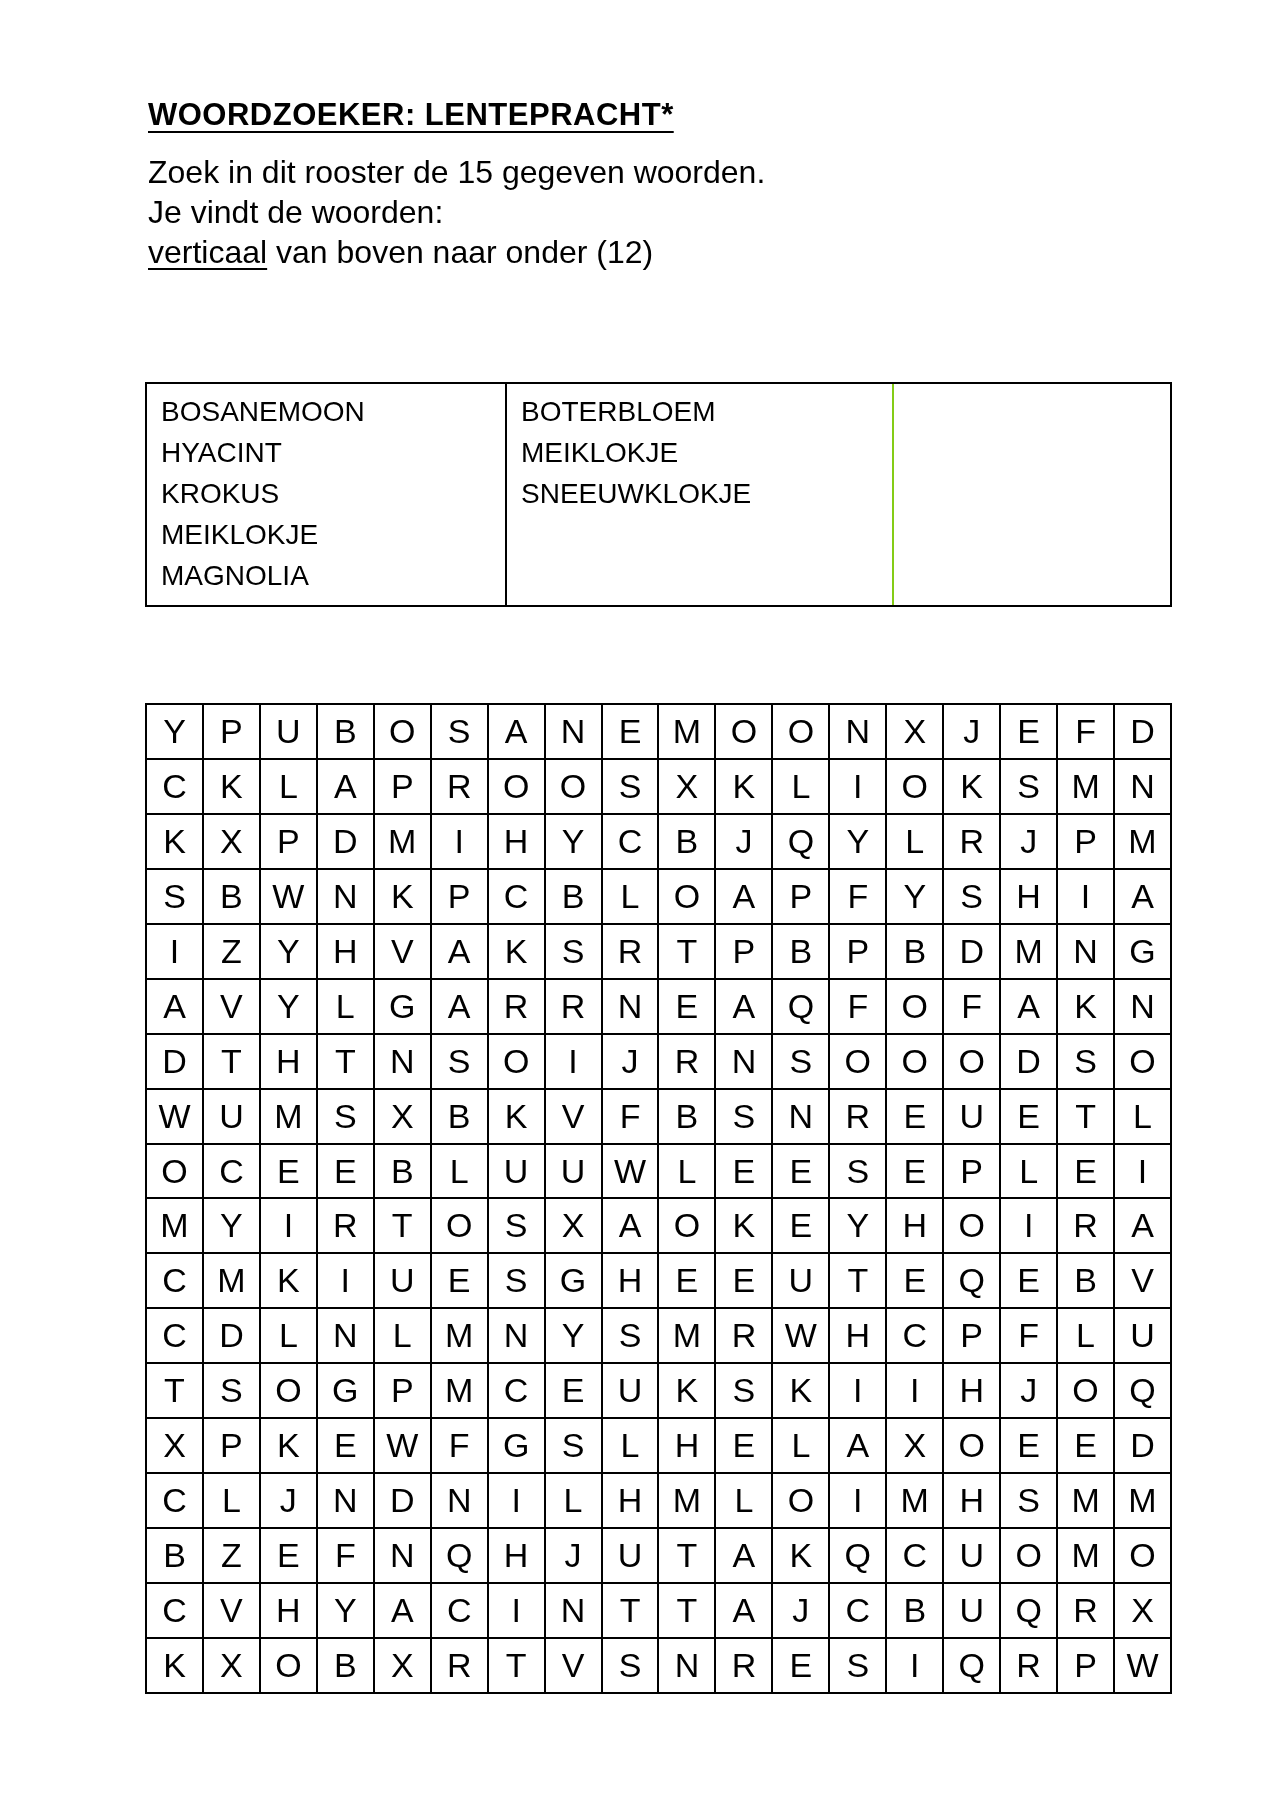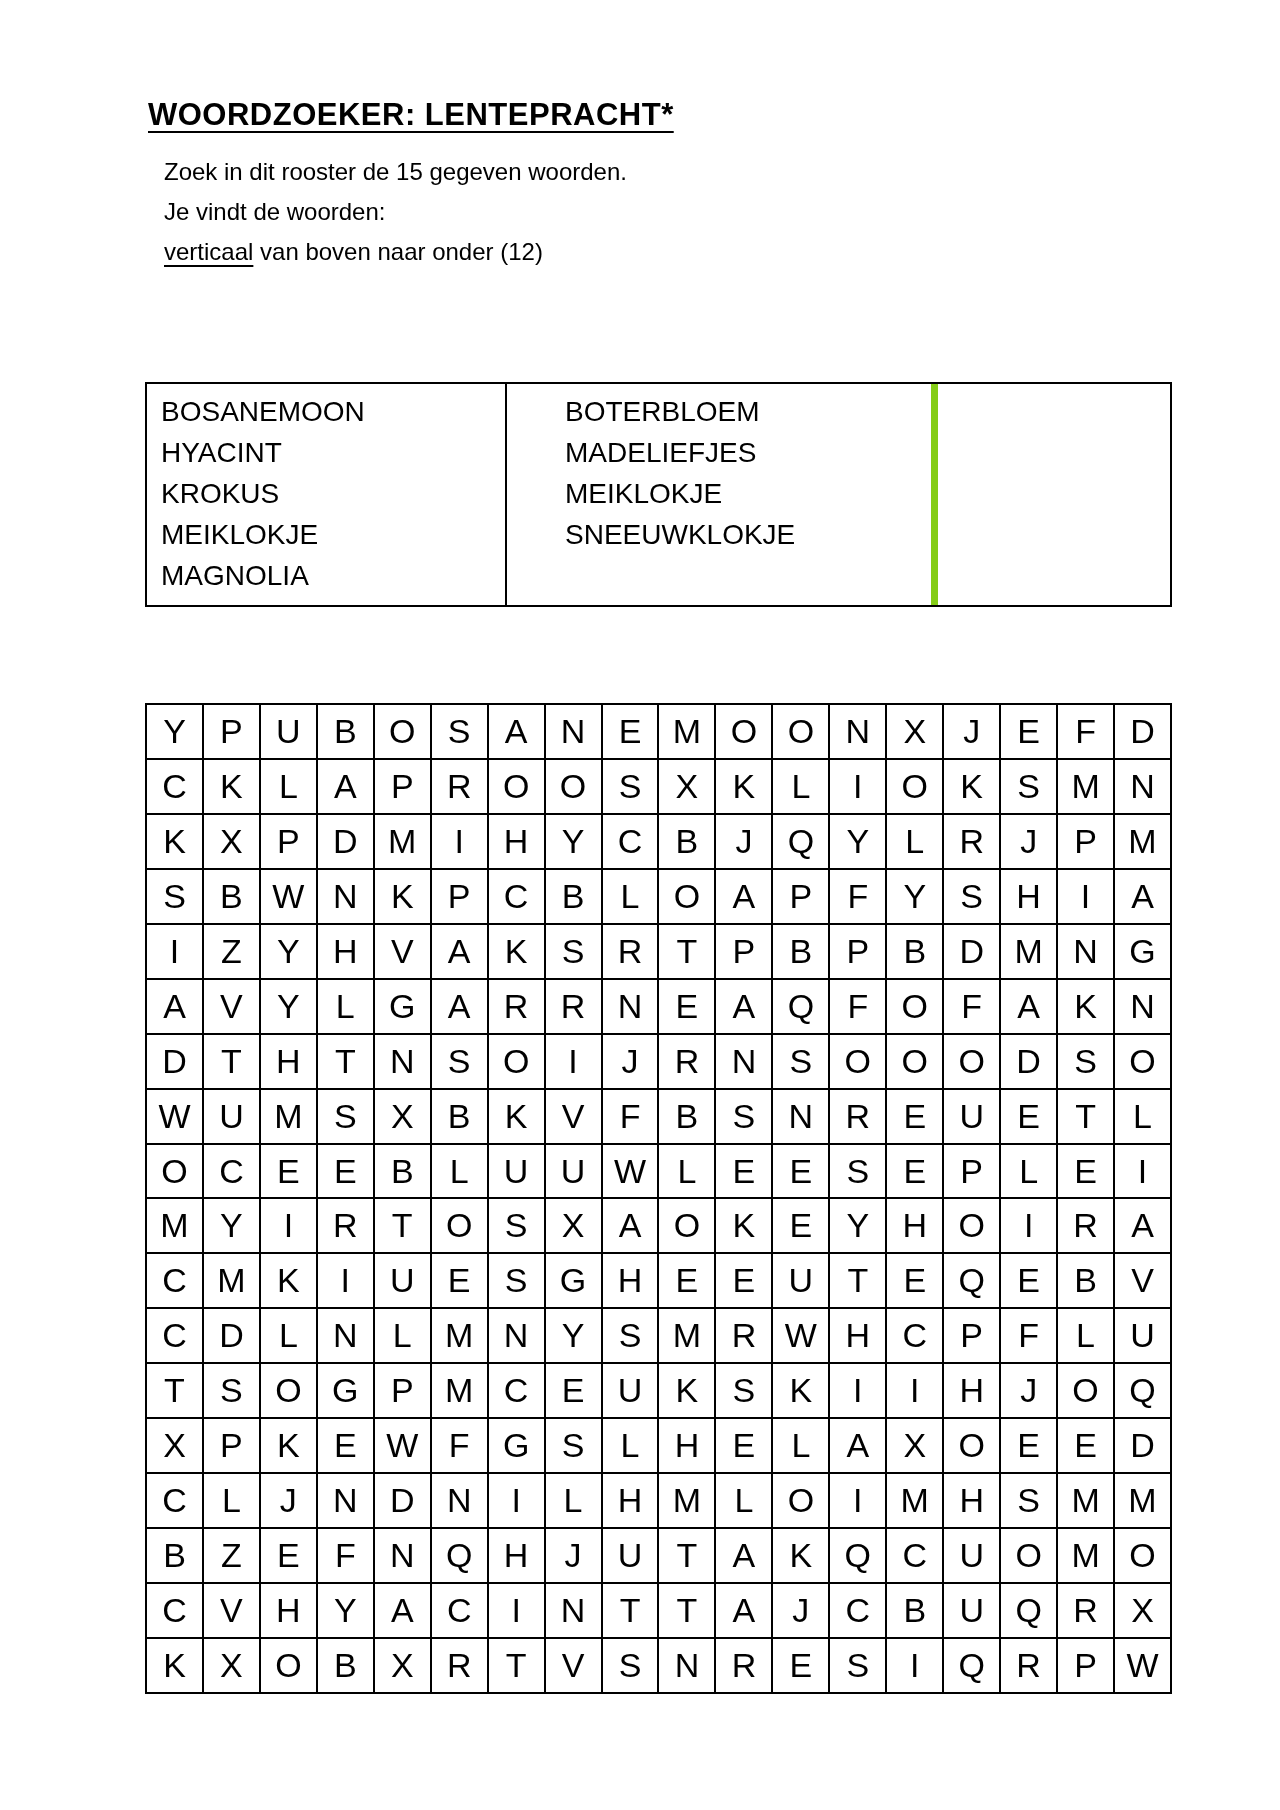--- a/index.html
+++ b/index.html
@@ -20,23 +20,23 @@
     top: 97px;
     font-size: 31px;
     font-weight: bold;
     text-decoration: underline;
     text-decoration-thickness: 2px;
     text-underline-offset: 6px;
     letter-spacing: 0.5px;
   }
   .instructions {
     position: absolute;
-    left: 164px;
+    left: 148px;
     top: 152px;
-    font-size: 24px;
+    font-size: 32px;
     line-height: 40px;
   }
   .iline { white-space: pre; }
   .ul-word {
     text-decoration: underline;
     text-decoration-thickness: 2px;
     text-underline-offset: 5px;
   }
   .wordbox {
     position: absolute;
@@ -48,21 +48,21 @@
     box-sizing: border-box;
     display: flex;
   }
   .word-col {
     box-sizing: border-box;
     padding: 7px 0 0 14px;
     font-size: 28px;
     line-height: 41px;
   }
   .word-col-1 { width: 360px; border-right: 2px solid #000000; }
-  .word-col-2 { width: 387px; border-right: 7px solid #84cc16; margin-left: 44px; }
+  .word-col-2 { width: 387px; border-right: 2px solid #84cc16; }
   .word-col-3 { flex: 1; }
   .word { white-space: nowrap; }
   .grid {
     position: absolute;
     left: 145px;
     top: 703px;
     width: 1027px;
     height: 991px;
     box-sizing: border-box;
     border-top: 2px solid #000000;
@@ -95,21 +95,20 @@
 <div class="wordbox">
   <div class="word-col word-col-1">
       <div class="word">BOSANEMOON</div>
       <div class="word">HYACINT</div>
       <div class="word">KROKUS</div>
       <div class="word">MEIKLOKJE</div>
       <div class="word">MAGNOLIA</div>
     </div>
   <div class="word-col word-col-2">
       <div class="word">BOTERBLOEM</div>
-      <div class="word">MADELIEFJES</div>
       <div class="word">MEIKLOKJE</div>
       <div class="word">SNEEUWKLOKJE</div>
     </div>
 </div>
 
 <div class="grid">
     <div class="cell">Y</div>
     <div class="cell">P</div>
     <div class="cell">U</div>
     <div class="cell">B</div>

